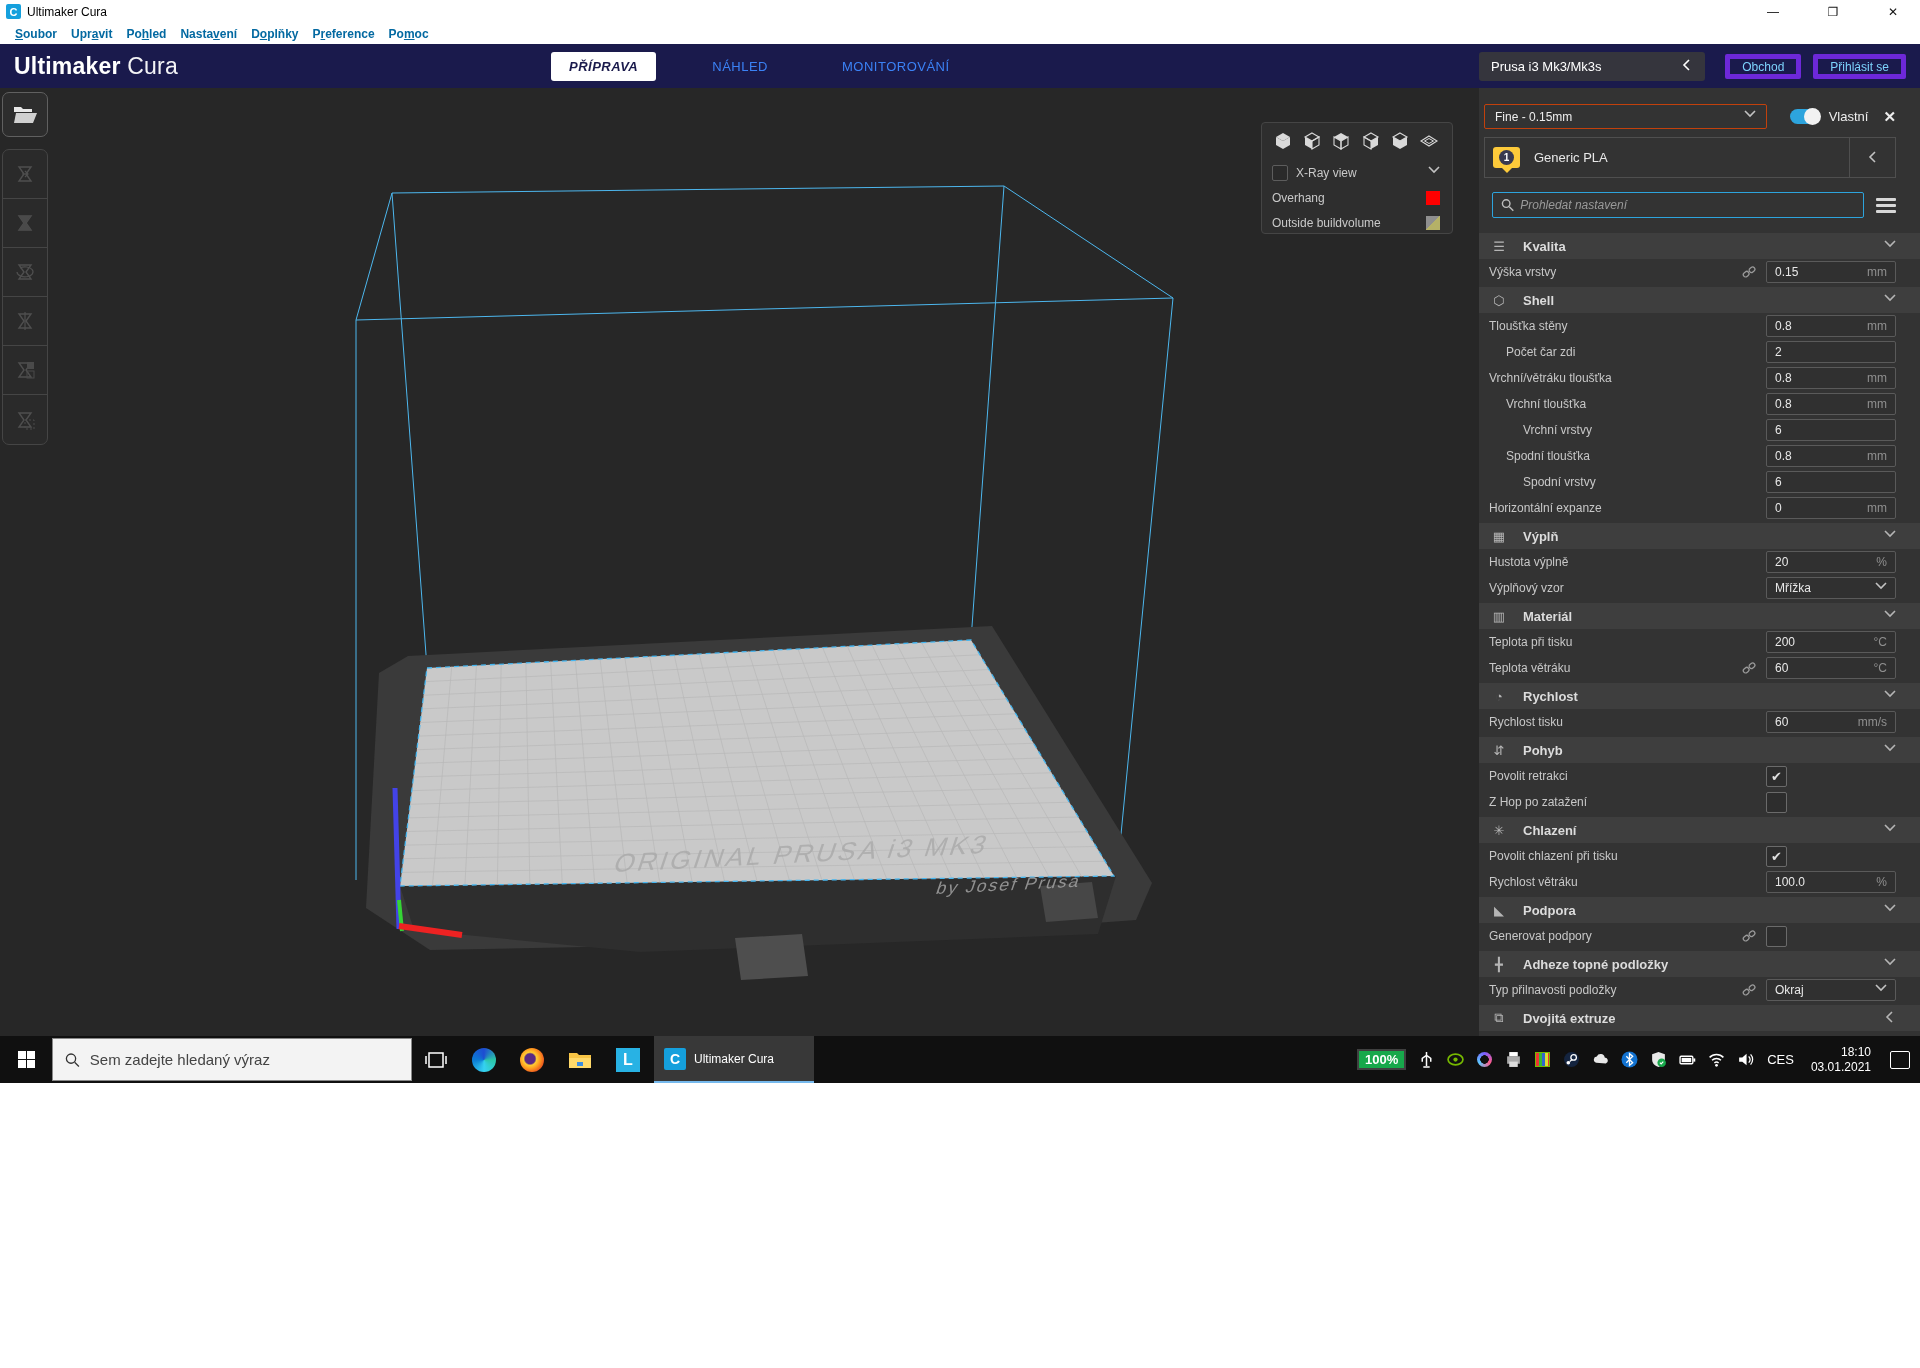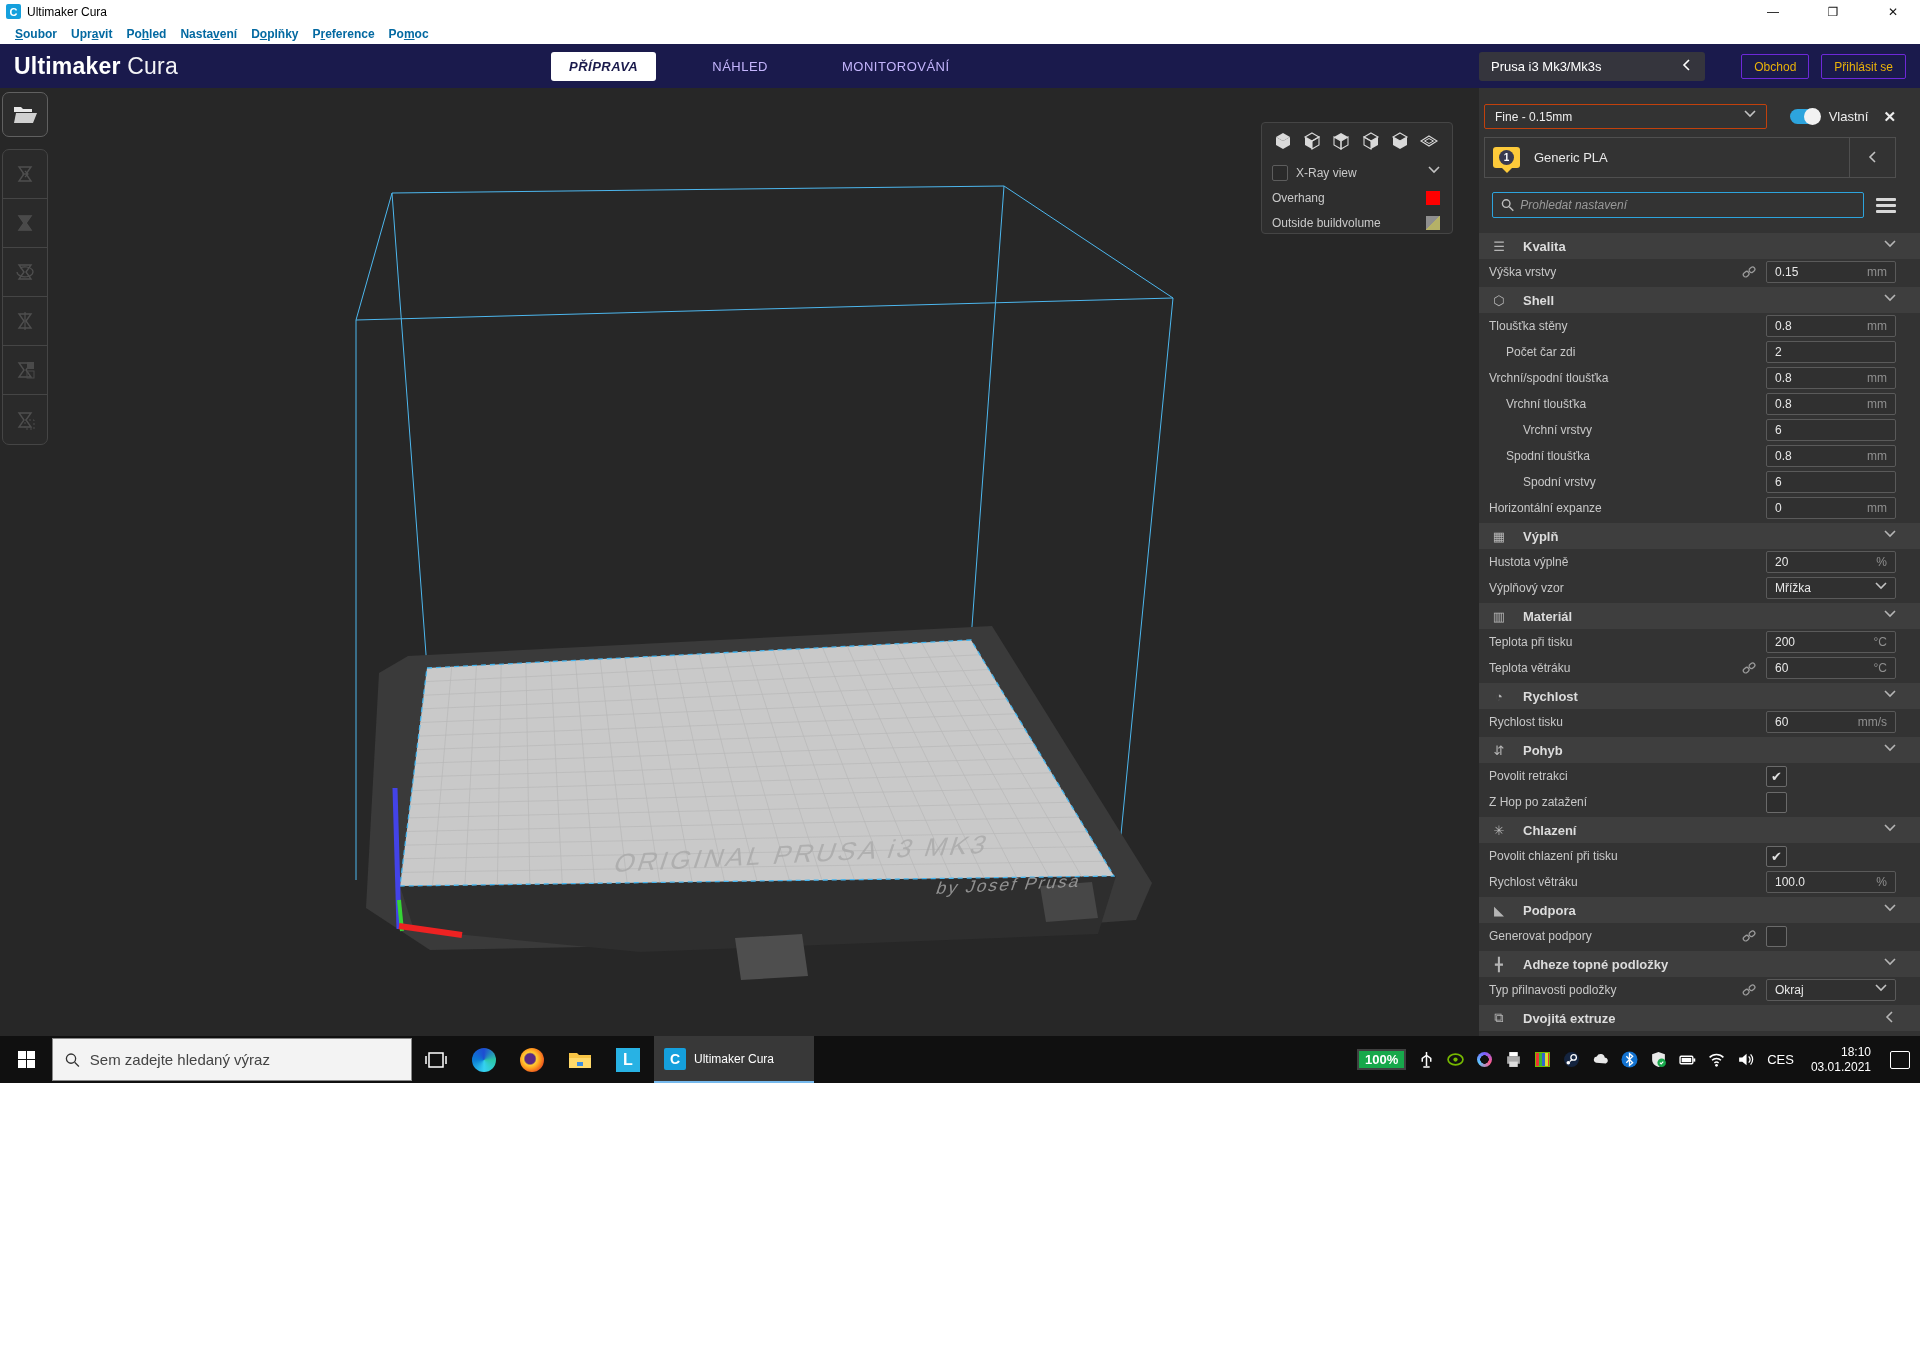--- a/index.html
+++ b/index.html
@@ -19,26 +19,26 @@
   
   .menubar { left:0; top:23px; width:1920px; height:21px; background:#fff; display:flex; align-items:center; padding-left:8px; gap:0; }
   .menu-item { font-size:12px; color:#0369a1; padding:2px 7px;font-weight:bold; }
   .menu-item u { text-decoration:underline; }
 
   
   .header { left:0; top:44px; width:1920px; height:44px; background:#1a1a4c; display:flex; align-items:center; }
   .logo { margin-left:14px; color:#fff; font-size:23px; letter-spacing:.2px; white-space:nowrap; }
   .logo b { font-weight:bold; } .logo span.light { font-weight:300; opacity:.95; }
   .tabs { position:absolute; left:551px; top:0; height:44px; display:flex; align-items:center; gap:38px; }
-  .tab { font-size:13px; letter-spacing:.5px; color:#c4b5fd; padding:7px 18px; border-radius:3px; }
+  .tab { font-size:13px; letter-spacing:.5px; color:#3b82f6; padding:7px 18px; border-radius:3px; }
   .tab.active { background:#fff; color:#1a1a4c; font-weight:bold;font-style:italic; }
   .printer-btn { position:absolute; left:1479px; top:8px; width:226px; height:29px; background:#35353d; border-radius:3px;
                  display:flex; align-items:center; color:#fff; font-size:13px; padding:0 12px; }
   .printer-btn .chev { margin-left:auto; }
-  .hdr-btn { height:25px; border:1px solid #6d28d9; border-radius:2px; color:#eab308; font-size:12px;
+  .hdr-btn { height:25px; border:5px solid #6d28d9; border-radius:2px; color:#7dd3fc; font-size:12px;
              display:flex; align-items:center; padding:0 12px; background:transparent; }
   .hdr-right { position:absolute; right:14px; top:10px; display:flex; gap:12px; }
 
   
   .viewport { left:0; top:88px; width:1920px; height:948px; background:#272727; }
 
   
   .tool-open { left:2px; top:4px; width:46px; height:45px; background:#2d2d2d; border:1px solid #606060; border-radius:7px;
                display:flex; align-items:center; justify-content:center; }
   .tool-group { left:2px; top:61px; width:46px; border:1px solid #454545; border-radius:7px; background:#2a2a2a; }
@@ -411,21 +411,21 @@
           </span>
         </div>
         <div class="srow">
           <span class="lbl" style="padding-left:17px">Počet čar zdi</span>
           <span class="valbox">
             <span class="v">2</span>
             <span class="u"></span>
           </span>
         </div>
         <div class="srow">
-          <span class="lbl" style="padding-left:0px">Vrchní/spodní tloušťka</span>
+          <span class="lbl" style="padding-left:0px">Vrchní/větráku tloušťka</span>
           <span class="valbox">
             <span class="v">0.8</span>
             <span class="u">mm</span>
           </span>
         </div>
         <div class="srow">
           <span class="lbl" style="padding-left:17px">Vrchní tloušťka</span>
           <span class="valbox">
             <span class="v">0.8</span>
             <span class="u">mm</span>

